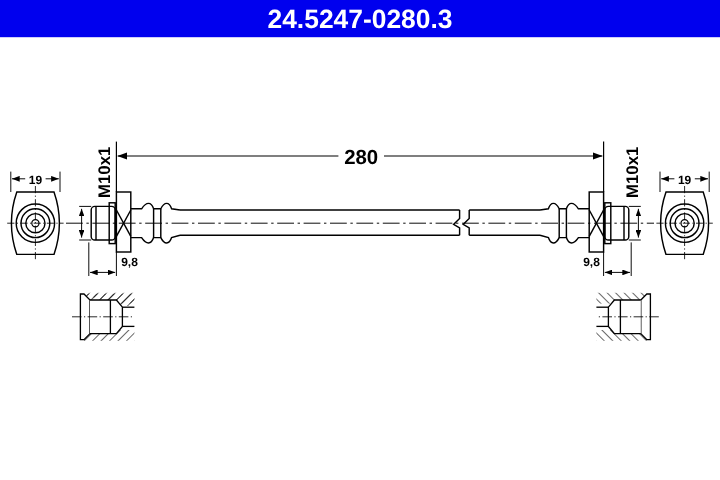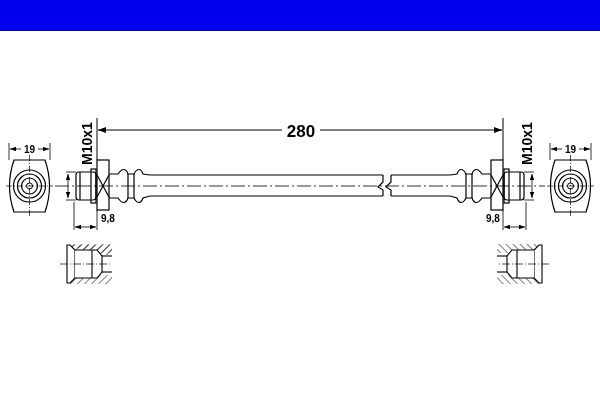--- a/index.html
+++ b/index.html
@@ -6,20 +6,21 @@
   body { width: 600px; height: 400px; position: relative; overflow: hidden; font-family: "Liberation Sans", sans-serif; }
   .header { position: absolute; left: 0; top: 0; width: 600px; height: 31px; background: #0000ee; color: #ffffff; display: flex; justify-content: center; align-items: center; gap: 28px; font-weight: bold; font-size: 22px; }
   .header span { display: inline-block; }
   svg { position: absolute; left: 0; top: 0; }
   .dimtext { font-family: "Liberation Sans", sans-serif; font-weight: bold; fill: #000; }
 </style>
 </head>
 <body>
 
 <div class="header">
+  <span>24.5247-0280.3</span>
 </div>
 
 <svg width="600" height="400" viewBox="0 0 600 400">
   <defs>
     <pattern id="hatch" width="5" height="5" patternUnits="userSpaceOnUse" patternTransform="rotate(45)">
       <line x1="0" y1="0" x2="0" y2="5" stroke="#000" stroke-width="1"></line>
     </pattern>
     <marker id="arr" markerWidth="8" markerHeight="6" refX="8" refY="3" orient="auto">
       <path d="M0,0 L8,3 L0,6 Z" fill="#000"></path>
     </marker>

